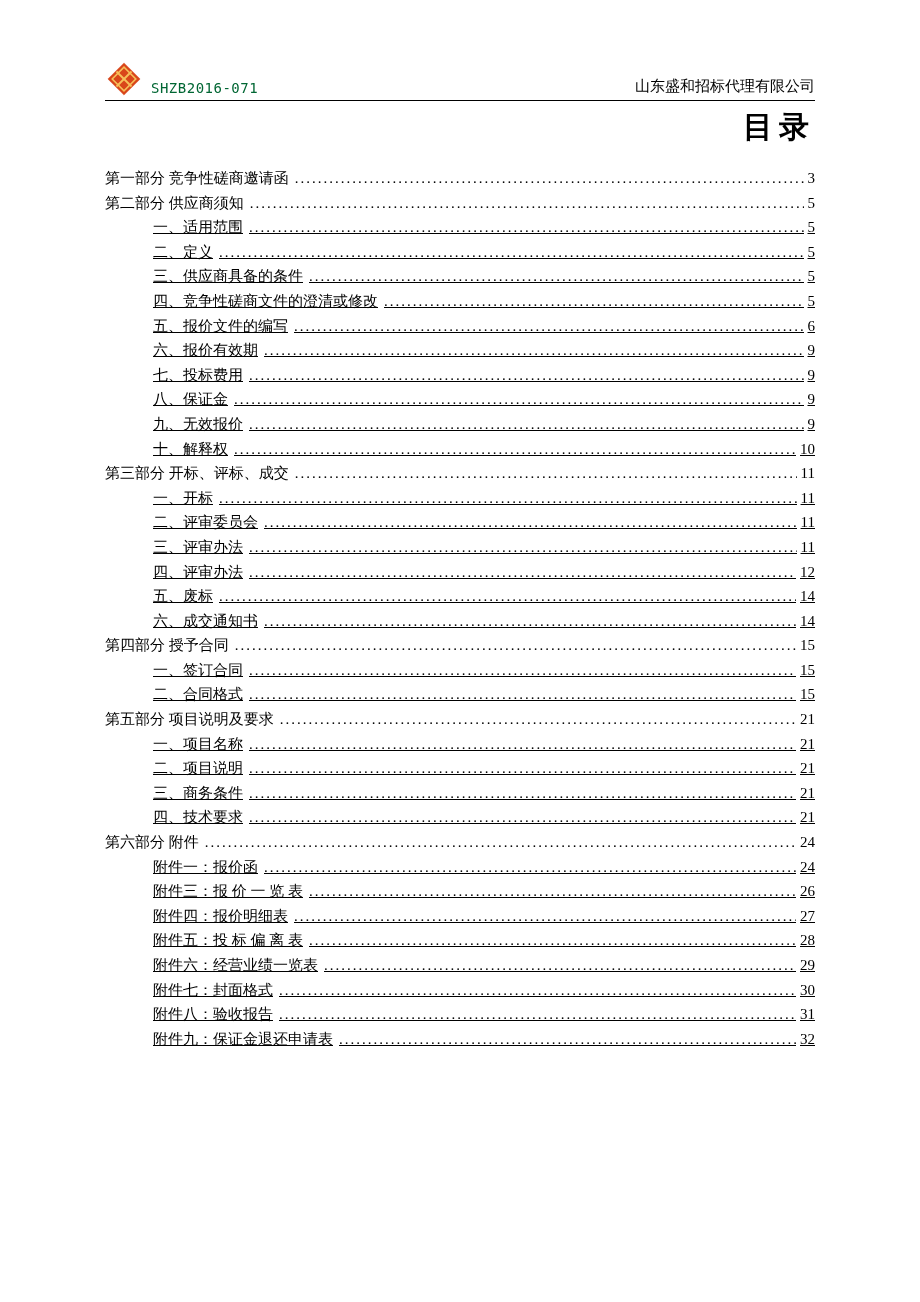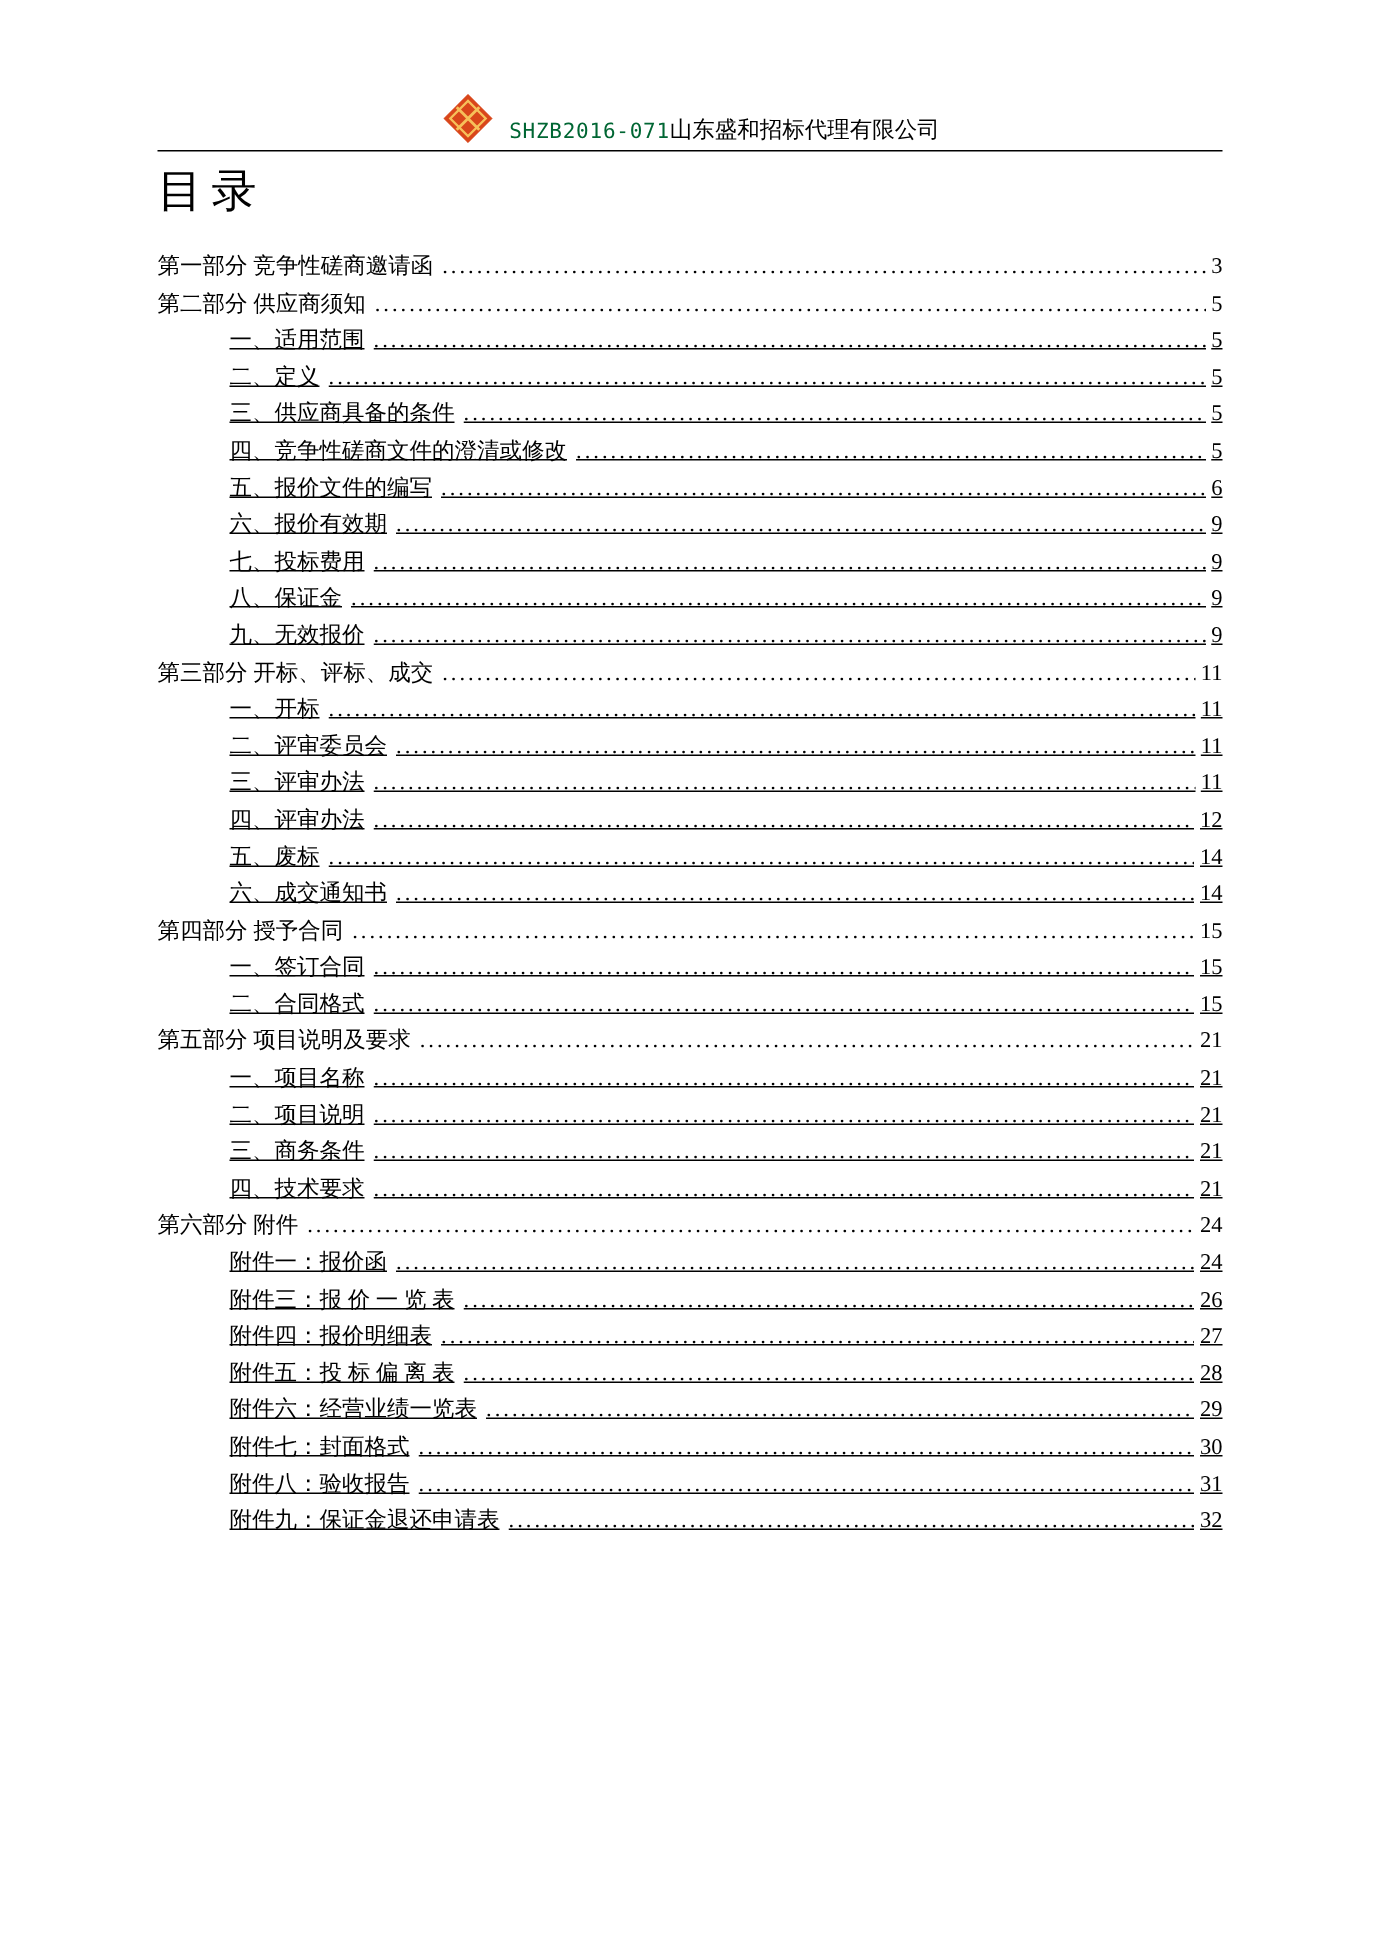--- a/index.html
+++ b/index.html
@@ -9,21 +9,21 @@
     font-family: "SimSun", "宋体", serif;
     color: #000;
     width: 920px;
   }
   .page {
     padding: 60px 105px 100px 105px;
   }
   .header-row {
     display: flex;
     align-items: flex-end;
-    justify-content: center;
+    justify-content: space-between;
     border-bottom: 1px solid #000;
     padding-bottom: 2px;
     margin-bottom: 6px;
   }
   .header-left {
     display: flex;
     align-items: flex-end;
     gap: 8px;
   }
   .logo {
@@ -39,24 +39,24 @@
     padding-bottom: 2px;
   }
   .company {
     font-family: "KaiTi", "楷体", serif;
     font-size: 15px;
     padding-bottom: 2px;
   }
   h1.title {
     font-family: "SimHei", "黑体", sans-serif;
     font-size: 30px;
-    text-align: left;
+    text-align: right;
     margin: 4px 0 18px 0;
     letter-spacing: 6px;
-    font-weight: normal;
+    font-weight: bold;
   }
   .toc {
     font-size: 15px;
     line-height: 1.64;
   }
   .toc-entry {
     display: flex;
     align-items: flex-end;
     white-space: nowrap;
   }
@@ -165,20 +165,26 @@
         <span class="toc-gap"> </span>
         <span class="toc-dots"></span>
         <span class="toc-page">9</span>
       </div>
       <div class="toc-entry level-2">
         <span class="toc-label">九、无效报价</span>
         <span class="toc-gap"> </span>
         <span class="toc-dots"></span>
         <span class="toc-page">9</span>
       </div>
+      <div class="toc-entry level-2">
+        <span class="toc-label">十、解释权</span>
+        <span class="toc-gap"> </span>
+        <span class="toc-dots"></span>
+        <span class="toc-page">10</span>
+      </div>
       <div class="toc-entry level-1">
         <span class="toc-label">第三部分  开标、评标、成交</span>
         <span class="toc-gap"> </span>
         <span class="toc-dots"></span>
         <span class="toc-page">11</span>
       </div>
       <div class="toc-entry level-2">
         <span class="toc-label">一、开标</span>
         <span class="toc-gap"> </span>
         <span class="toc-dots"></span>

